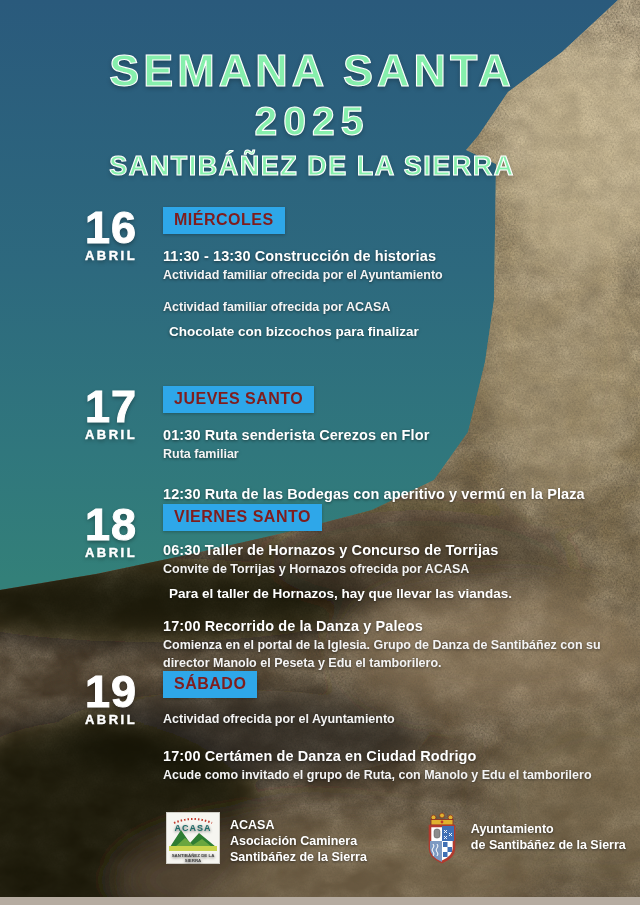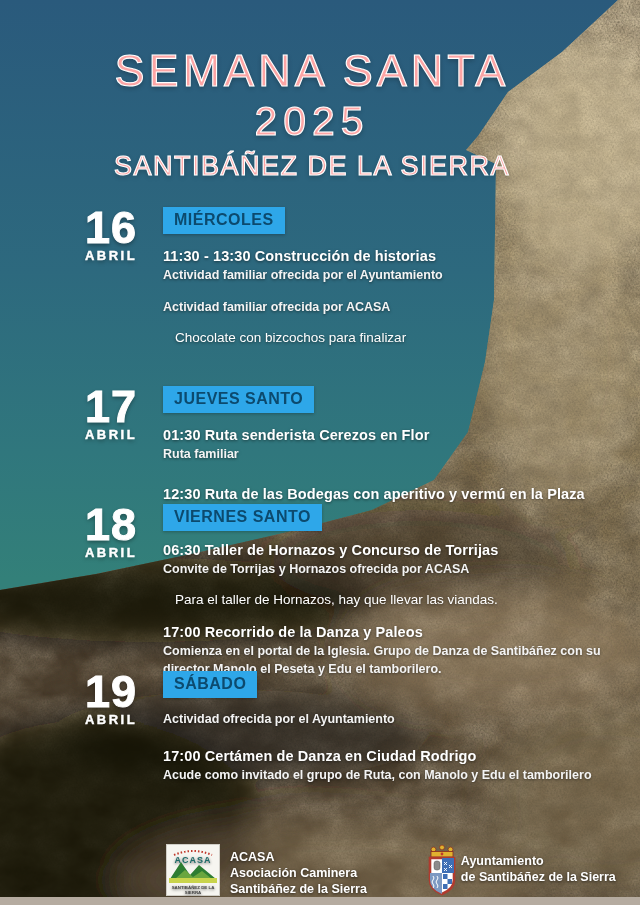--- a/index.html
+++ b/index.html
@@ -5,56 +5,56 @@
   html,body { margin:0; padding:0; background:#1a1a1a; }
   .poster {
     position:relative; width:640px; height:905px; overflow:hidden;
     font-family:"Liberation Sans", sans-serif; color:#ffffff;
     -webkit-font-smoothing:antialiased;
   }
   .bg { position:absolute; inset:0; display:block; }
 
   
   .header { position:absolute; top:48px; left:0; right:16px; text-align:center;
-            font-weight:400; color:#fca5a5; text-shadow:0 2px 5px rgba(0,0,0,.3);
+            font-weight:700; color:#86efac; text-shadow:0 2px 5px rgba(0,0,0,.3);
             -webkit-text-stroke:1.1px #ffffff; }
   .t1 { font-size:45px; line-height:1.0; letter-spacing:4px; }
   .t2 { font-size:41px; line-height:1.0; letter-spacing:6px; margin-top:8px; }
   .t3 { font-size:27px; line-height:1.0; letter-spacing:1.5px; margin-top:11px; }
 
   
   .day { position:absolute; left:0; width:640px; }
   .day-col { position:absolute; left:52px; top:1px; width:118px; text-align:center;
              text-shadow:0 2px 4px rgba(0,0,0,.4); }
   .day-num { font-size:45px; font-weight:800; line-height:.88; letter-spacing:1px;
              -webkit-text-stroke:1px #fff; }
   .day-month { font-size:13px; font-weight:800; letter-spacing:2.5px; 
                -webkit-text-stroke:.4px #fff; }
   .day-content { position:absolute; left:163px; top:0; width:475px; }
-  .badge { display:inline-block; background:#2ea7e9; color:#0c4a6e;
+  .badge { display:inline-block; background:#2ea7e9; color:#7f1d1d;
            font-size:16px; font-weight:800; letter-spacing:.5px;
            padding:4px 11px 5px; margin-bottom:12px;
            box-shadow:0 1px 3px rgba(0,0,0,.25); }
   .event { margin:0 0 14px 0; }
   .ev-title { margin:0; font-size:14.5px; font-weight:800; line-height:20px;
               letter-spacing:.1px; text-shadow:0 1px 3px rgba(0,0,0,.5); }
   .ev-note  { margin:0; font-size:12.5px; font-weight:700; 
               line-height:18px; color:#f4f4f4; text-shadow:0 1px 3px rgba(0,0,0,.5); }
-  .ev-extra { margin:12px; font-size:13.5px; font-weight:400; line-height:19px;
+  .ev-extra { margin:6px; font-size:13.5px; font-weight:700; line-height:19px;
               text-shadow:0 1px 3px rgba(0,0,0,.5); }
 
   
-  .footer { position:absolute; left:166px; top:844px; display:flex;
+  .footer { position:absolute; left:166px; top:812px; display:flex;
             align-items:flex-start; text-shadow:0 1px 3px rgba(0,0,0,.6); }
   .logo-box { flex:0 0 auto; }
   .footer-text { font-size:12.5px; font-weight:700; line-height:16px;
                  margin-left:10px; margin-top:5px; white-space:nowrap; }
   .footer-gap { width:56px; flex:0 0 auto; }
   .ayto-text { font-size:12.5px; font-weight:700; line-height:16px;
-               margin-top:9px; white-space:nowrap; }
+               margin-left:10px; margin-top:9px; white-space:nowrap; }
 </style>
 </head>
 <body>
 
 <div class="poster">
 
   <svg class="bg" width="640" height="905" viewBox="0 0 640 905" aria-hidden="true">
     <defs>
       <linearGradient id="sky" x1="0" y1="0" x2="0" y2="1">
         <stop offset="0" stop-color="#2a5a7c"></stop>

